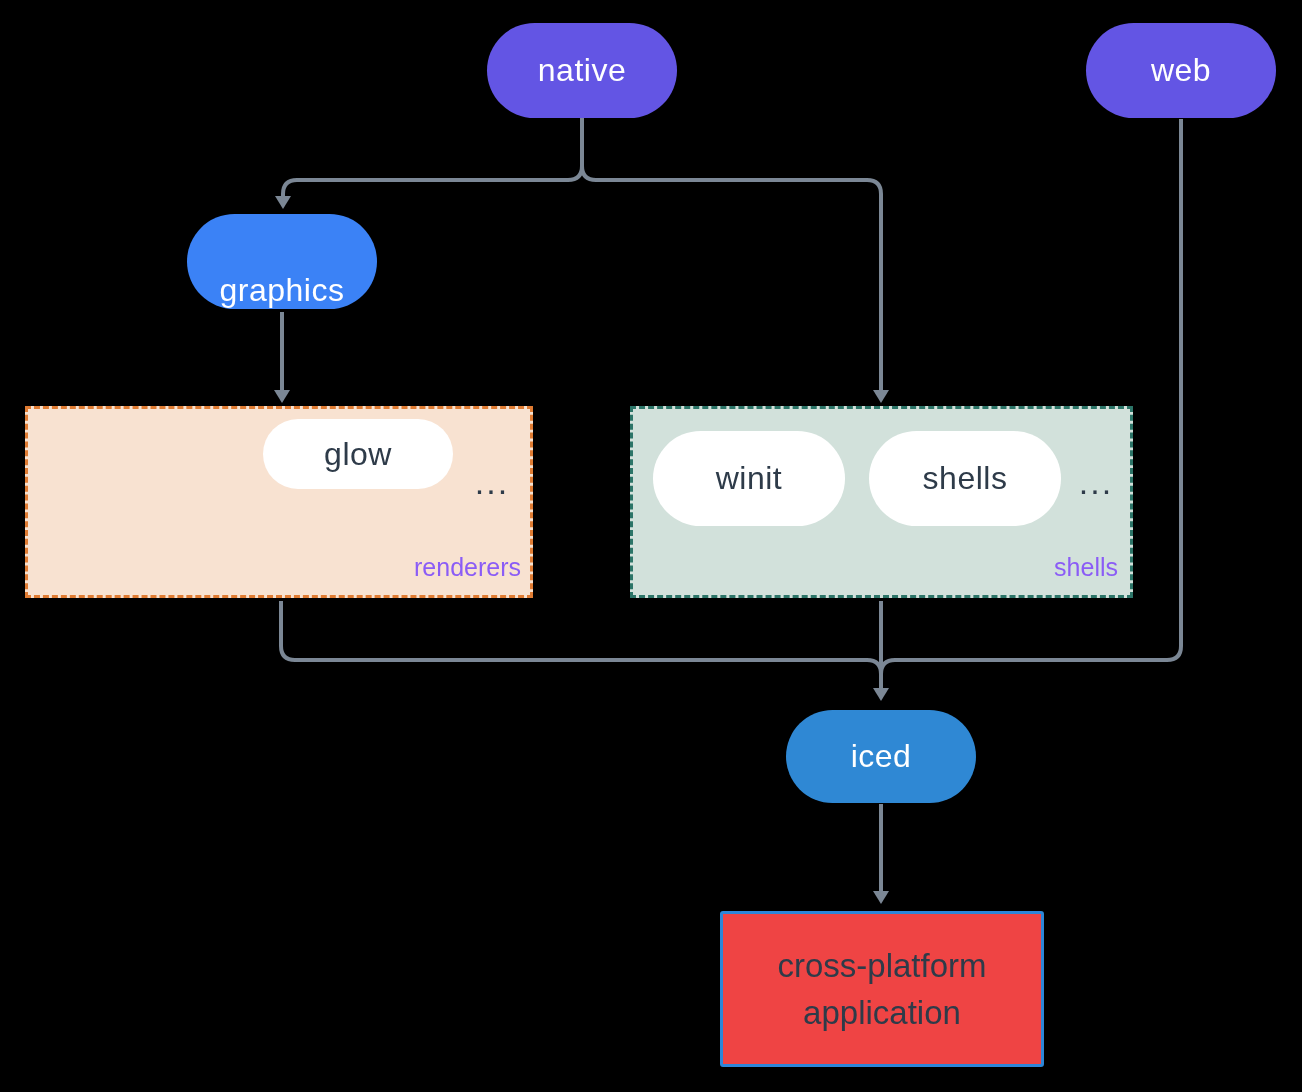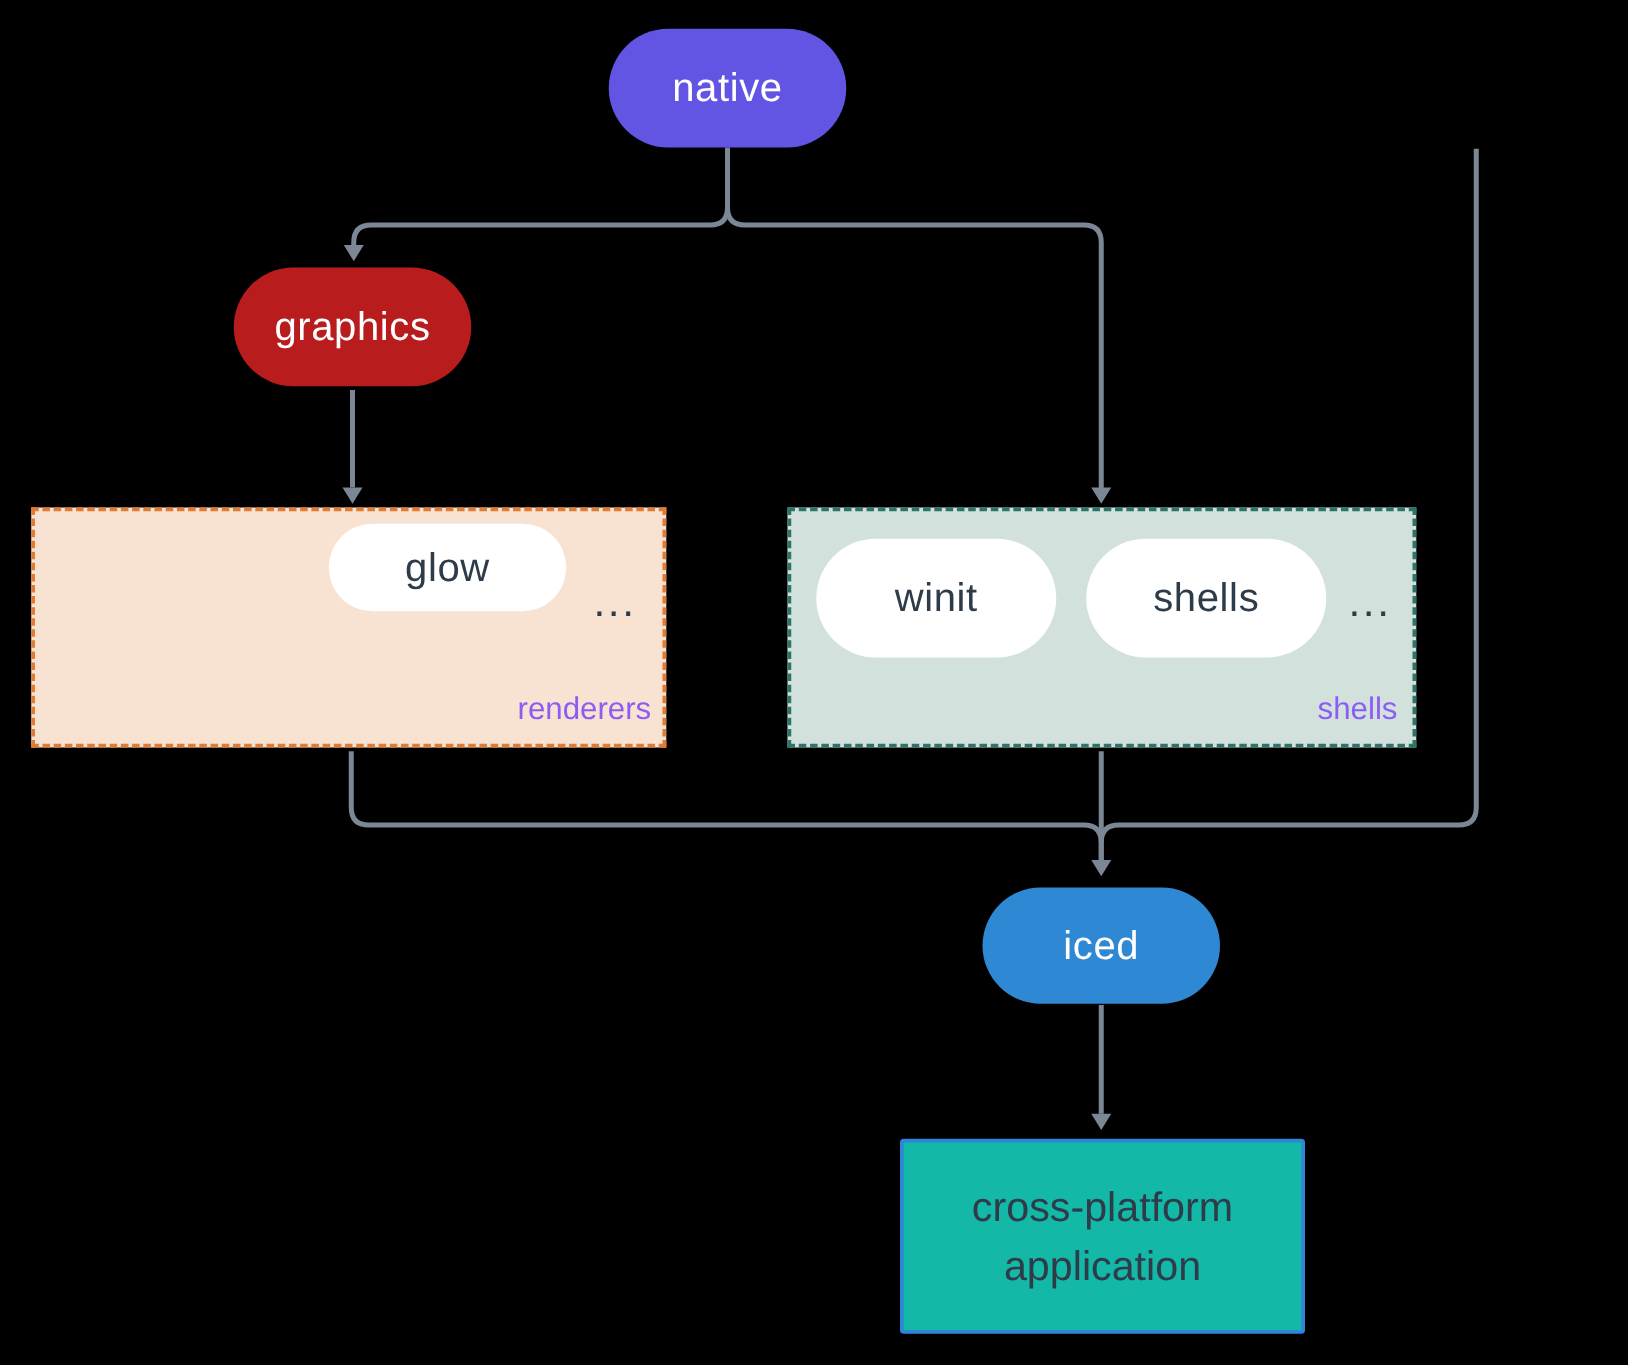--- a/index.html
+++ b/index.html
@@ -25,21 +25,21 @@
     position: absolute;
     border-radius: 999px;
     display: flex;
     align-items: center;
     justify-content: center;
     font-size: 32px;
     letter-spacing: 0.5px;
     color: #ffffff;
   }
   .pill-native, .pill-web { background: #6355e4; }
-  .pill-graphics { background: #b91c1c; }
+  .pill-graphics { background: #3b82f6; align-items: flex-end; }
   .pill-iced { background: #2f88d4; justify-content: center; }
   .pill-white {
     background: #ffffff;
     color: #2e3b49;
   }
   .group {
     position: absolute;
     box-sizing: border-box;
   }
   .group-renderers {
@@ -60,21 +60,21 @@
     display: flex;
     align-items: center;
     justify-content: center;
     font-size: 34px;
     letter-spacing: 2px;
     color: #2e3b49;
   }
   .app-box {
     position: absolute;
     box-sizing: border-box;
-    background: #14b8a6;
+    background: #ef4444;
     border: 3px solid #2d86d8;
     border-radius: 3px;
     display: flex;
     align-items: center;
     justify-content: center;
     text-align: center;
     font-size: 33px;
     line-height: 47px;
     color: #2e3b49;
     padding: 0 28px;
@@ -101,20 +101,23 @@
       <polygon points="274,390 290,390 282,403"></polygon>
       <polygon points="873,688 889,688 881,701"></polygon>
       <polygon points="873,891 889,891 881,904"></polygon>
     </g>
   </svg>
 
   <div class="pill pill-native" style="left:487px; top:23px; width:190px; height:95px;">
     <span>native</span>
   </div>
 
+  <div class="pill pill-web" style="left:1086px; top:23px; width:190px; height:95px;">
+    <span>web</span>
+  </div>
 
   <div class="pill pill-graphics" style="left:187px; top:214px; width:190px; height:95px;">
     <span>graphics</span>
   </div>
 
   <div class="group group-renderers" style="left:25px; top:406px; width:508px; height:192px;"></div>
   <div class="pill pill-white" style="left:263px; top:419px; width:190px; height:70px;">
     <span>glow</span>
   </div>
   <div class="dots" style="left:462px; top:458px; width:60px; height:48px;">...</div>

